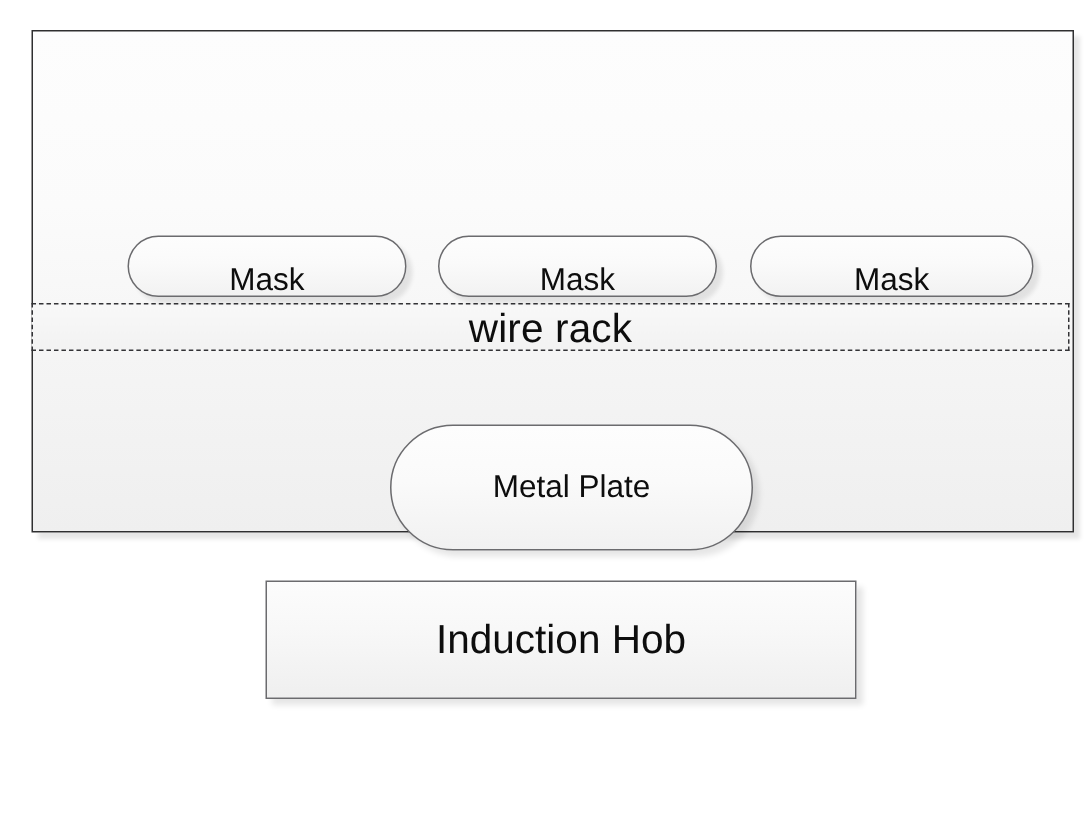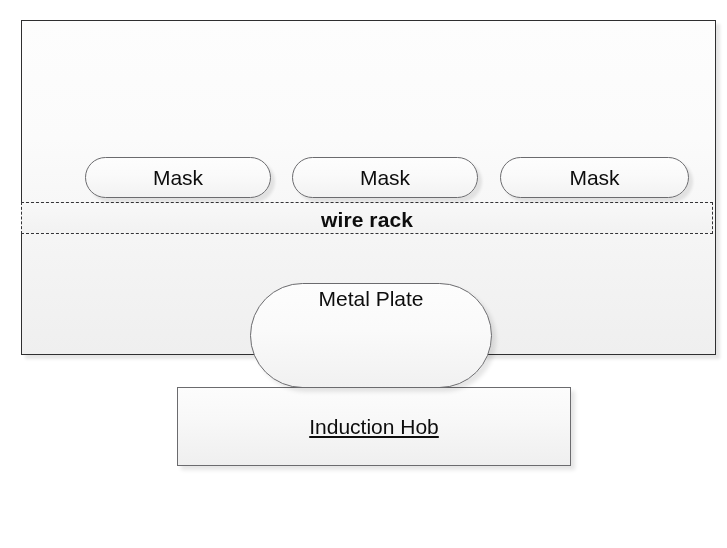--- a/index.html
+++ b/index.html
@@ -44,69 +44,68 @@
     border-top: 1.6px dashed #333336;
     border-bottom: 1.6px dashed #333336;
     border-left: 1.6px dashed #333336;
     border-right: 1.6px dashed #333336;
     background: linear-gradient(to bottom, #f8f8f8 0%, #f2f2f2 100%);
     display: flex;
     align-items: center;
     justify-content: center;
   }
   .wire-rack-label {
-    font-size: 21px;
+    font-size: 27px;
     color: #0d0d0d;
     letter-spacing: 0.1px;
     line-height: 1;
     position: relative;
     top: 1px;
-    font-weight: bold;
   }
 
   
   .mask {
     position: absolute;
     top: 157px;
     height: 41px;
     box-sizing: border-box;
     border: 1.3px solid #6b6b6e;
     border-radius: 21px;
     background: linear-gradient(to bottom, #fdfdfd 0%, #fafafa 45%, #f2f2f2 100%);
     box-shadow: 4px 4px 3px rgba(0,0,0,0.09);
     display: flex;
-    align-items: center;
+    align-items: flex-end;
     justify-content: center;
     z-index: 3;
   }
   .mask-label {
     font-size: 21px;
     color: #0d0d0d;
     line-height: 1;
   }
   #mask-1 { left: 85px;  width: 186px; }
   #mask-2 { left: 292px; width: 186px; }
   #mask-3 { left: 500px; width: 189px; }
 
   
   .metal-plate {
     position: absolute;
-    left: 250px;
+    left: 260px;
     top: 283px;
     width: 242px;
-    height: 105px;
+    height: 84px;
     box-sizing: border-box;
     border: 1.3px solid #6b6b6e;
     border-radius: 53px;
     background: linear-gradient(to bottom, #fdfdfd 0%, #fafafa 45%, #f1f1f1 100%);
     box-shadow: 4px 4px 4px rgba(0,0,0,0.10);
     display: flex;
     flex-direction: column;
     align-items: center;
-    justify-content: flex-start;
+    justify-content: center;
     z-index: 4;
   }
   .metal-plate-line {
     font-size: 21px;
     color: #0d0d0d;
     line-height: 1.45;
     white-space: nowrap;
   }
 
   
@@ -119,24 +118,23 @@
     box-sizing: border-box;
     border: 1.3px solid #6b6b6e;
     background: linear-gradient(to bottom, #fcfcfc 0%, #f8f8f8 40%, #efefef 100%);
     box-shadow: 4px 4px 4px rgba(0,0,0,0.10);
     display: flex;
     align-items: center;
     justify-content: center;
     z-index: 2;
   }
   .induction-hob-label {
-    font-size: 21px;
+    font-size: 27px;
     color: #0d0d0d;
     line-height: 1;
-    text-decoration: underline;
   }
 </style>
 </head>
 <body>
 
 <div id="canvas">
 
   <div class="enclosure"></div>
 
   <div class="mask" id="mask-1">

